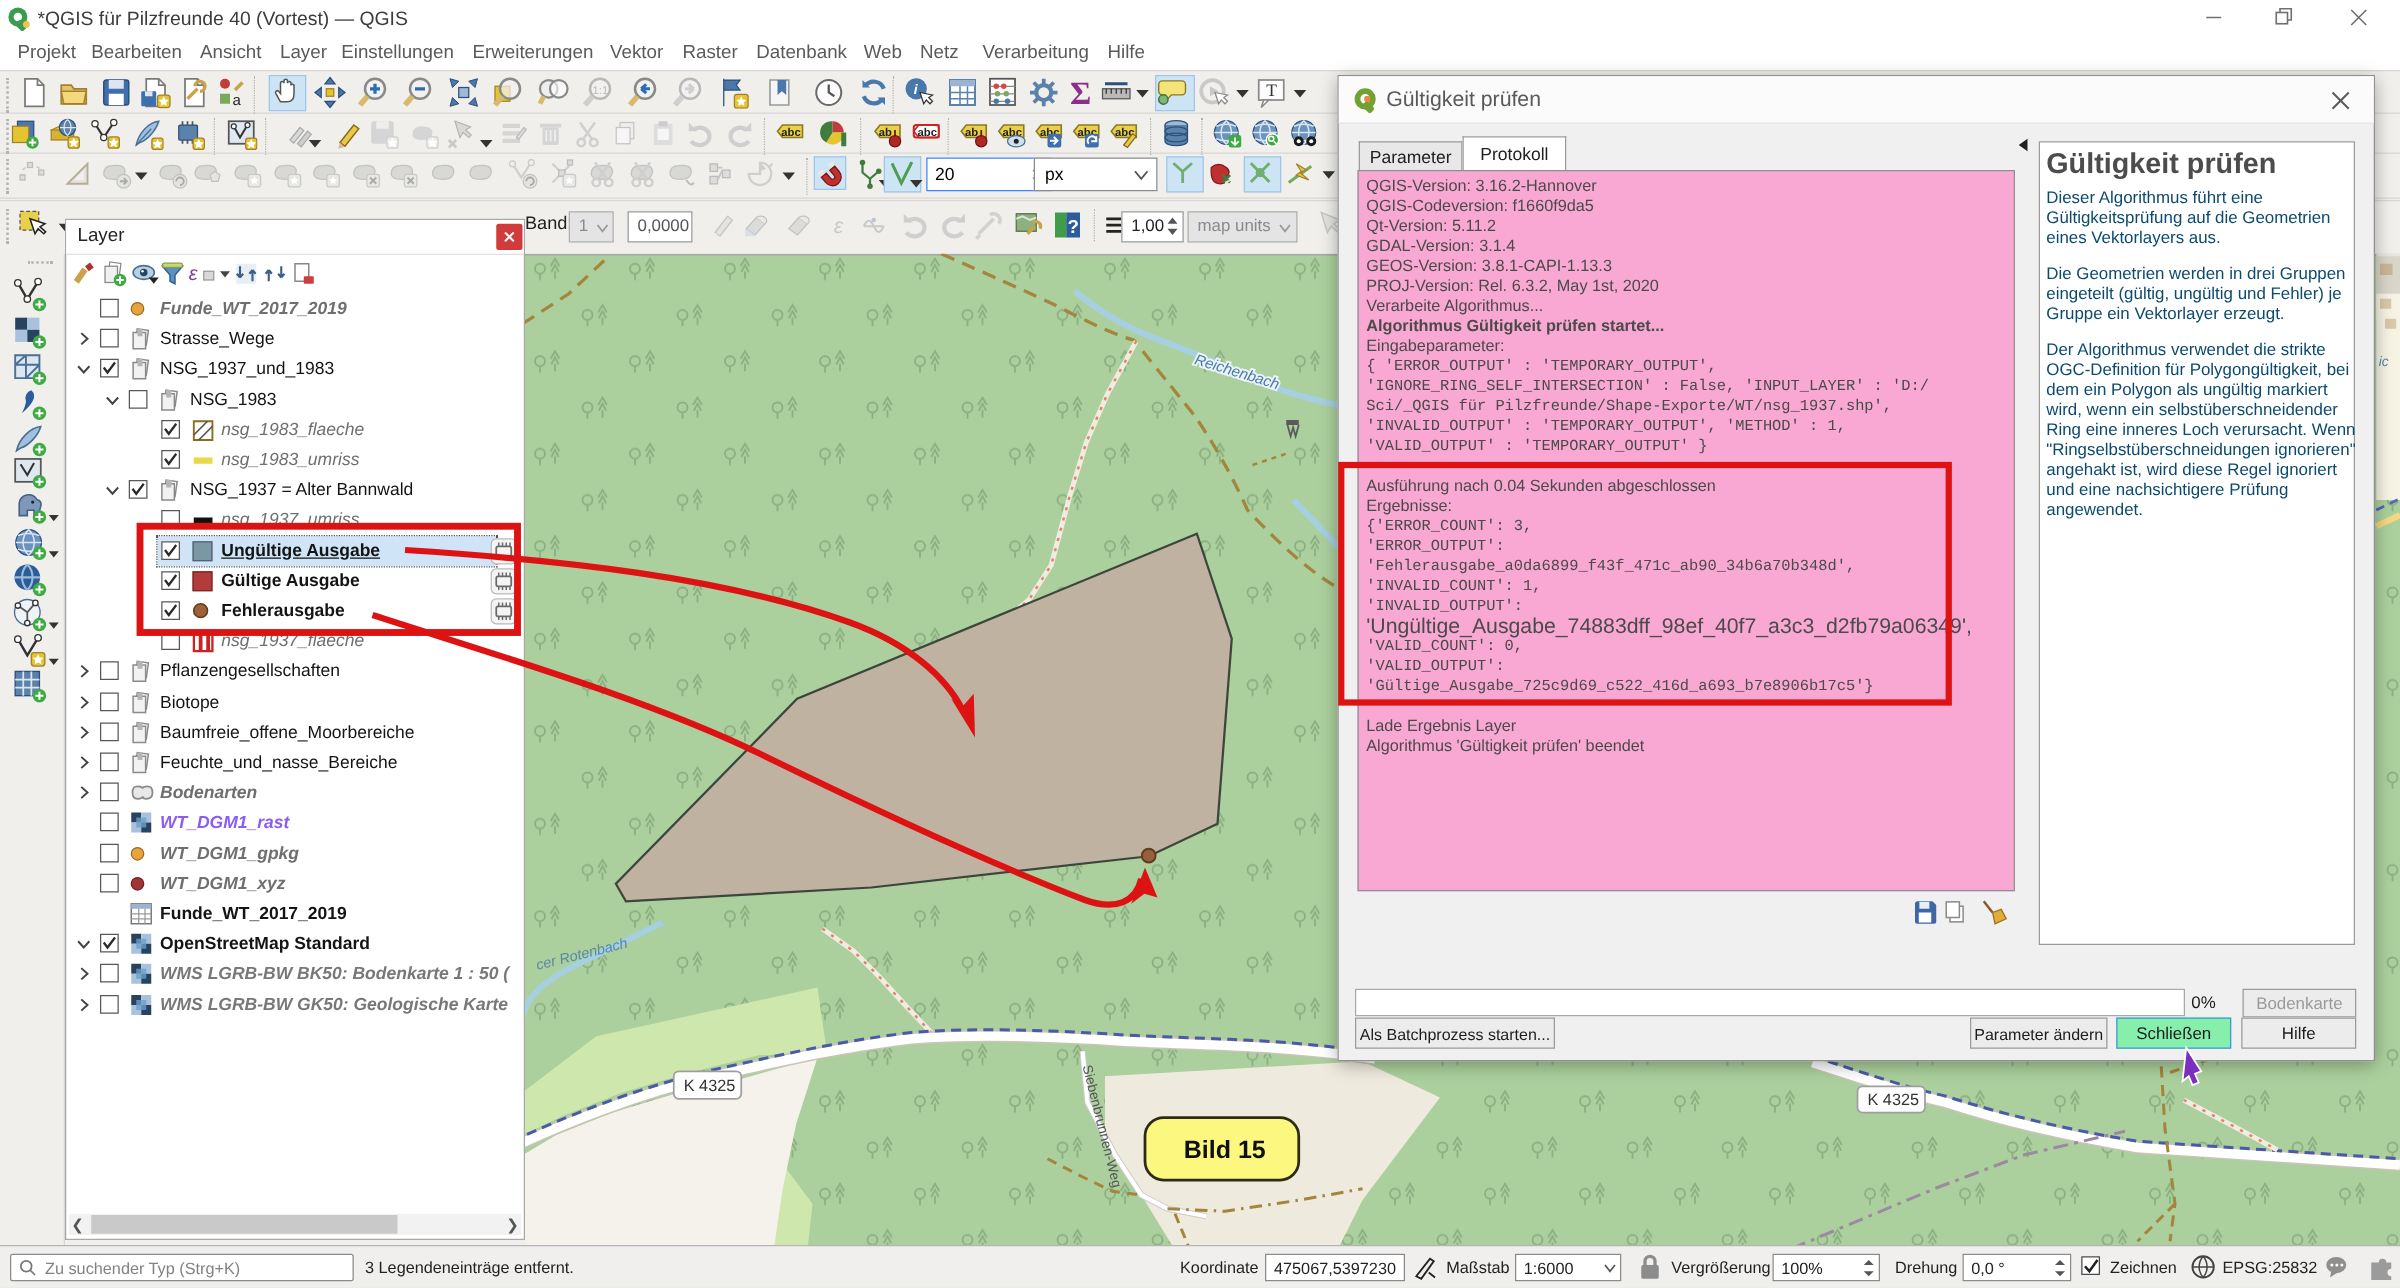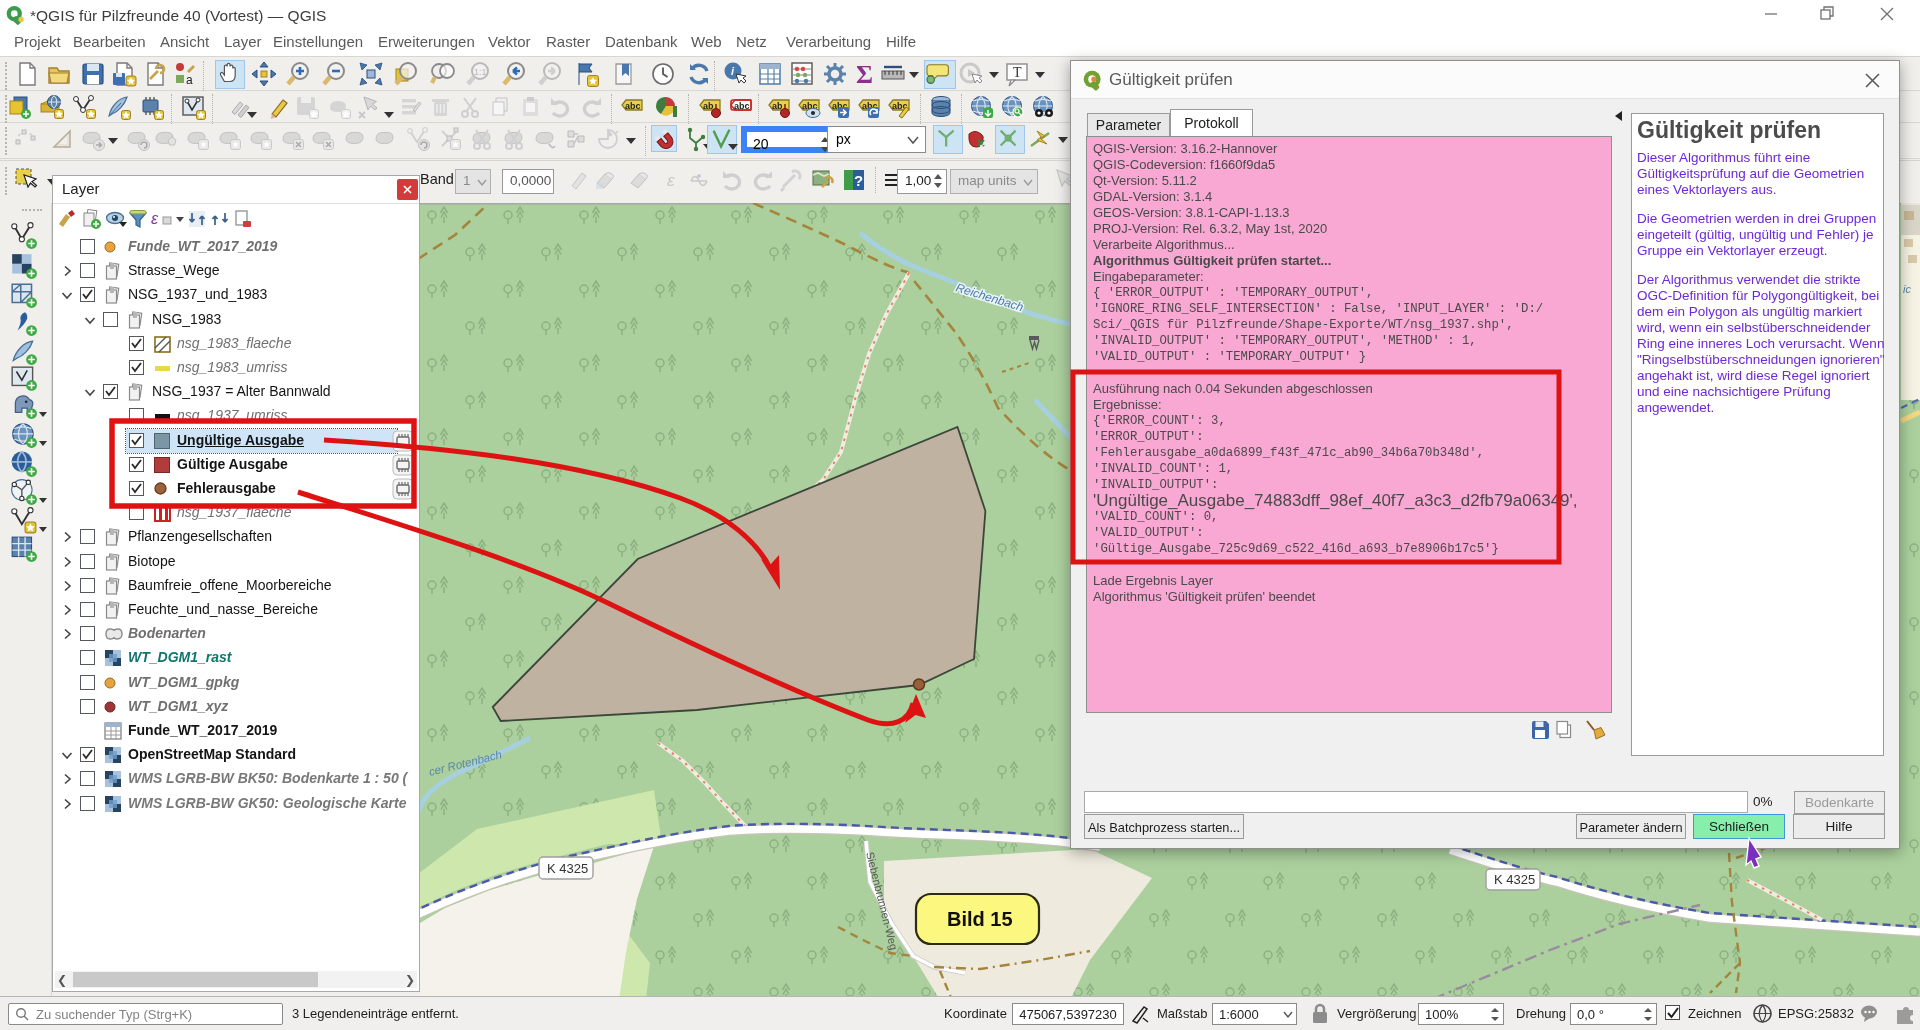--- a/index.html
+++ b/index.html
@@ -536,21 +536,21 @@
       </svg>
 <svg class="abs" style="left:702px;top:85px" width="12" height="10">
         <path d="M1 2 L6 8 L11 2 z" fill="#333"></path>
       </svg>
 <svg class="abs" style="left:707px;top:68px;background:#cde4f5;border:1px solid #9fc6e8;" width="30" height="29" viewBox="0 0 30 29">
         <path d="M6 5 L14 22 L23 4" fill="none" stroke="#4f9d4f" stroke-width="2.6"></path>
       </svg>
 <svg class="abs" style="left:727px;top:85px" width="12" height="10">
         <path d="M1 2 L6 8 L11 2 z" fill="#333"></path>
       </svg>
-<div class="abs" style="left:741px;top:69px;width:100px;height:27px;background:#fff;border:6px solid #3b82f6;font-size:14px;padding:4px 0 0 6px">20<svg class="abs" style="right:3px;top:2px" width="14" height="22">
+<div class="abs" style="left:741px;top:69px;width:100px;height:27px;background:#fff;border:1px solid #3b82f6;font-size:14px;padding:4px 0 0 6px">20<svg class="abs" style="right:3px;top:2px" width="14" height="22">
           <path d="M3 8 L7 3 L11 8 z" fill="#444"></path>
           <path d="M3 13 L7 18 L11 13 z" fill="#444"></path>
         </svg></div>
 <div class="abs" style="left:827px;top:69px;width:99px;height:27px;background:#fff;border:1px solid #8a8a8a;font-size:14px;padding:4px 0 0 8px">px<svg class="abs" style="right:6px;top:9px" width="12" height="9">
           <path d="M1 1 L6 7 L11 1" stroke="#555" fill="none" stroke-width="1.5"></path>
         </svg></div>
 <svg class="abs" style="left:933px;top:68px;background:#cde4f5;border:1px solid #9fc6e8;" width="30" height="29" viewBox="0 0 30 29">
         <path d="M13 22 V12 M13 12 L5 5 M13 12 l8 -7" stroke="#6fae6f" stroke-width="2.4" fill="none"></path>
       </svg>
 <svg class="abs" style="left:964px;top:69px;" width="28" height="27" viewBox="0 0 28 27">
@@ -1083,21 +1083,21 @@
         </div>
 <div class="pr" style="top:410.4px">
           <div class="cb" style="left:27px"></div>
           <svg class="abs" style="left:51px;top:3px" width="18" height="18">
             <rect x="1" y="1" width="8" height="8" fill="#26435f"></rect>
             <rect x="9" y="1" width="8" height="8" fill="#a8c2dd"></rect>
             <rect x="1" y="9" width="8" height="8" fill="#a8c2dd"></rect>
             <rect x="9" y="9" width="8" height="8" fill="#26435f"></rect>
             <rect x="5" y="5" width="8" height="8" fill="#6e9dc9" opacity=".8"></rect>
           </svg>
-          <span class="tx it bo" style="left:75px;color:#0f766e;">WT_DGM1_rast</span>
+          <span class="tx it bo" style="left:75px;color:#8b5cf6;">WT_DGM1_rast</span>
         </div>
 <div class="pr" style="top:434.6px">
           <div class="cb" style="left:27px"></div>
           <svg class="abs" style="left:51px;top:6px" width="14" height="14">
             <circle cx="6" cy="6" r="5" fill="#e8a33d" stroke="#9a6a1f" stroke-width="1"></circle>
           </svg>
           <span class="tx it bo" style="left:75px;color:#6f6f6f;">WT_DGM1_gpkg</span>
         </div>
 <div class="pr" style="top:458.8px">
           <div class="cb" style="left:27px"></div>
@@ -1227,21 +1227,21 @@
         <rect x="28" y="2.5" width="10.5" height="12.5" fill="#fff" stroke="#8a8a8a" stroke-width="1.2"></rect>
         <path d="M58 2 l7 9" stroke="#8a5a2a" stroke-width="2"></path>
         <path d="M65 11 l7 -2.5 l4 7.5 l-9 4 z" fill="#e3aa3c" stroke="#9a7120" stroke-width="1"></path>
       </g>
     </svg>
 
     <div class="abs" style="left:544px;top:50px;width:0;height:0;border-top:5px solid transparent;border-bottom:5px solid transparent;border-right:7px solid #222"></div>
 
     <div class="abs" style="left:560px;top:52px;width:253px;height:643px;background:#fff;border:1px solid #9b9b9b">
       <div style="position:absolute;left:5px;top:3px;font-size:23px;font-weight:bold;color:#4c4c4c">Gültigkeit prüfen</div>
-      <div style="position:absolute;left:5px;top:36px;width:242px;font-size:13.5px;line-height:16px;color:#6d28d9">
+      <div style="position:absolute;left:5px;top:36px;width:242px;font-size:13.5px;line-height:16px;color:#0c4a6e">
         <p style="white-space:nowrap">Dieser Algorithmus führt eine<br>Gültigkeitsprüfung auf die Geometrien<br>eines Vektorlayers aus.</p>
         <p style="margin-top:13px;white-space:nowrap">Die Geometrien werden in drei Gruppen<br>eingeteilt (gültig, ungültig und Fehler) je<br>Gruppe ein Vektorlayer erzeugt.</p>
         <p style="margin-top:13px;white-space:nowrap">Der Algorithmus verwendet die strikte<br>OGC-Definition für Polygongültigkeit, bei<br>dem ein Polygon als ungültig markiert<br>wird, wenn ein selbstüberschneidender<br>Ring eine inneres Loch verursacht. Wenn<br>"Ringselbstüberschneidungen ignorieren"<br>angehakt ist, wird diese Regel ignoriert<br>und eine nachsichtigere Prüfung<br>angewendet.</p>
       </div>
     </div>
 
     <div class="abs" style="left:13px;top:730px;width:664px;height:22px;background:#fff;border:1px solid #a9a9a9"></div>
     <div class="abs" style="left:682px;top:733px;font-size:13.5px;color:#1b1b1b">0%</div>
     <div class="btn" style="left:723px;top:730px;width:91px;height:23px;color:#9a9a9a;padding-top:3px">Bodenkarte</div>
 

